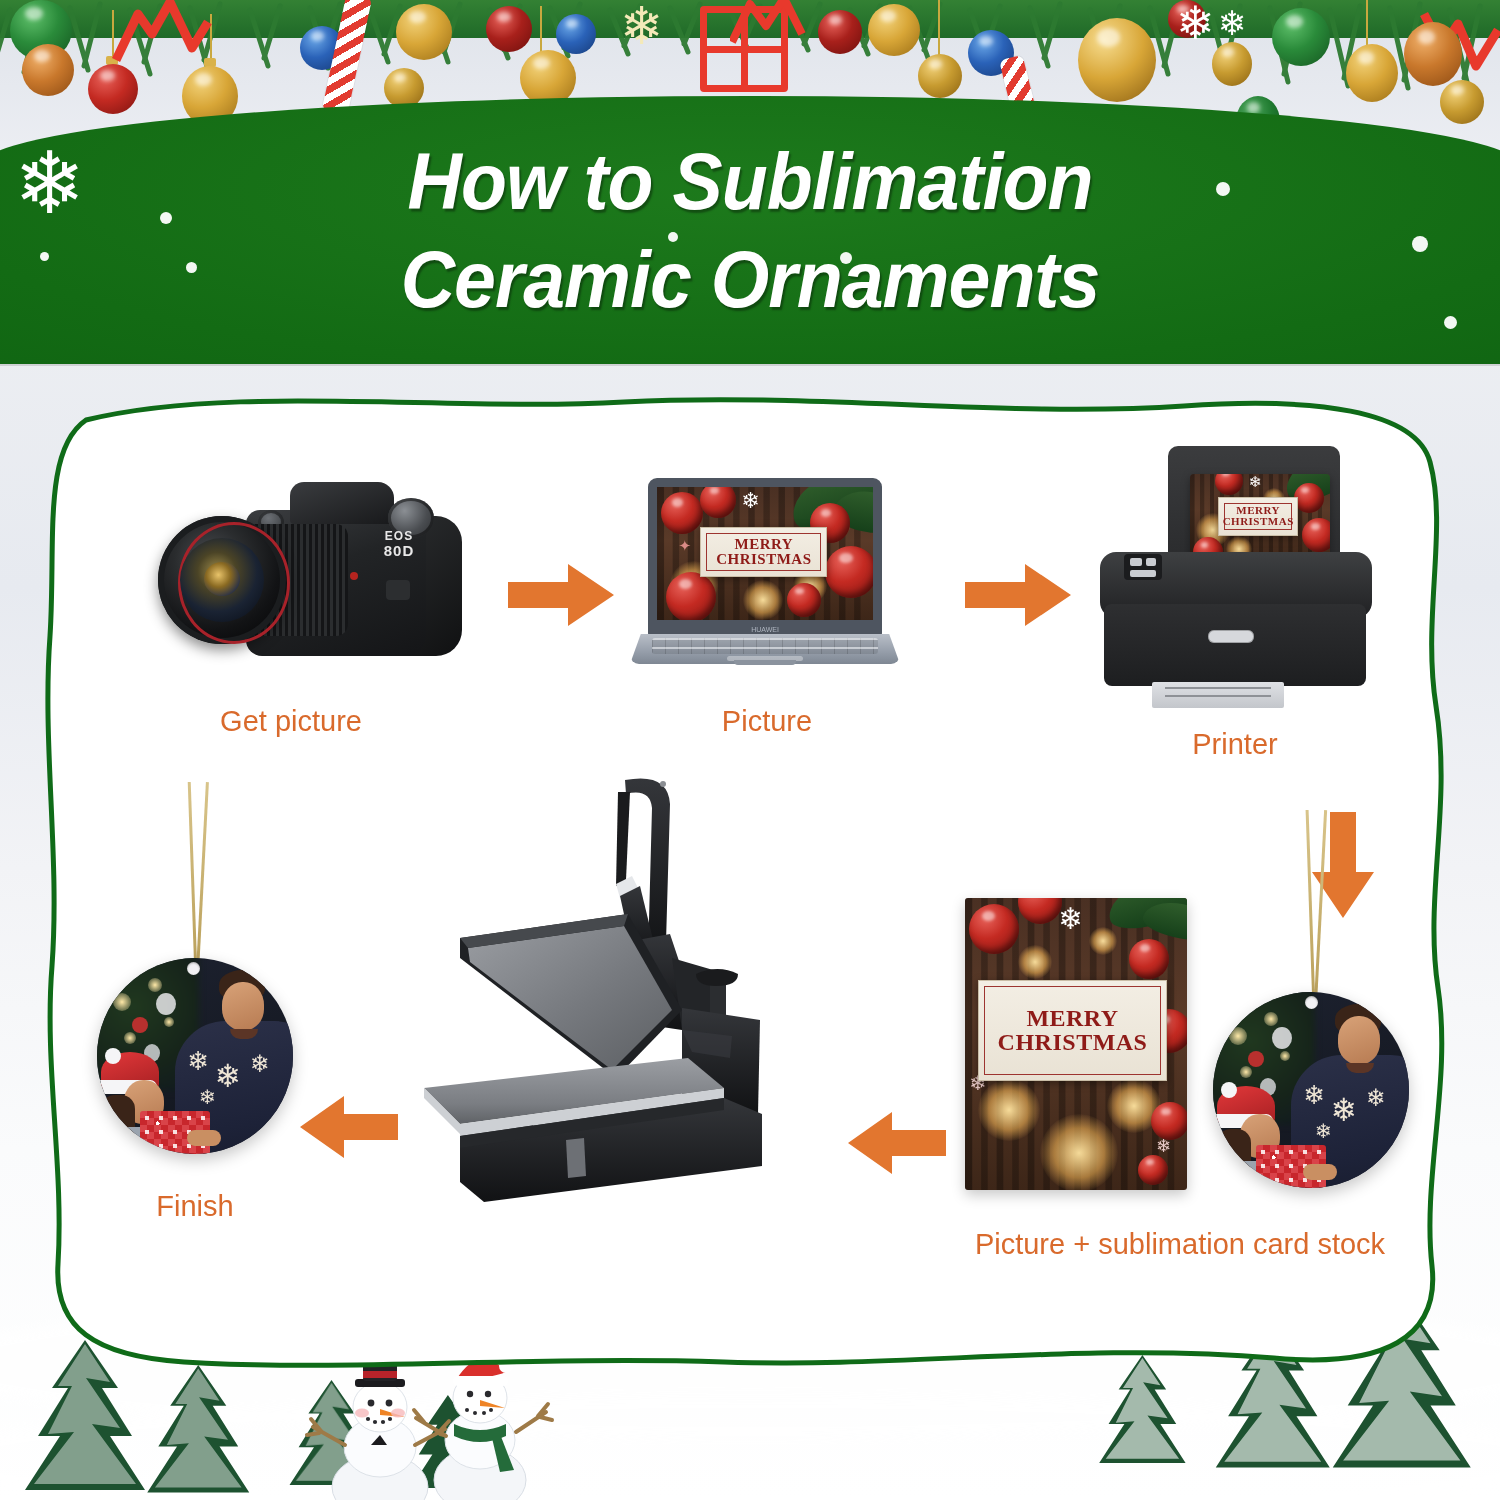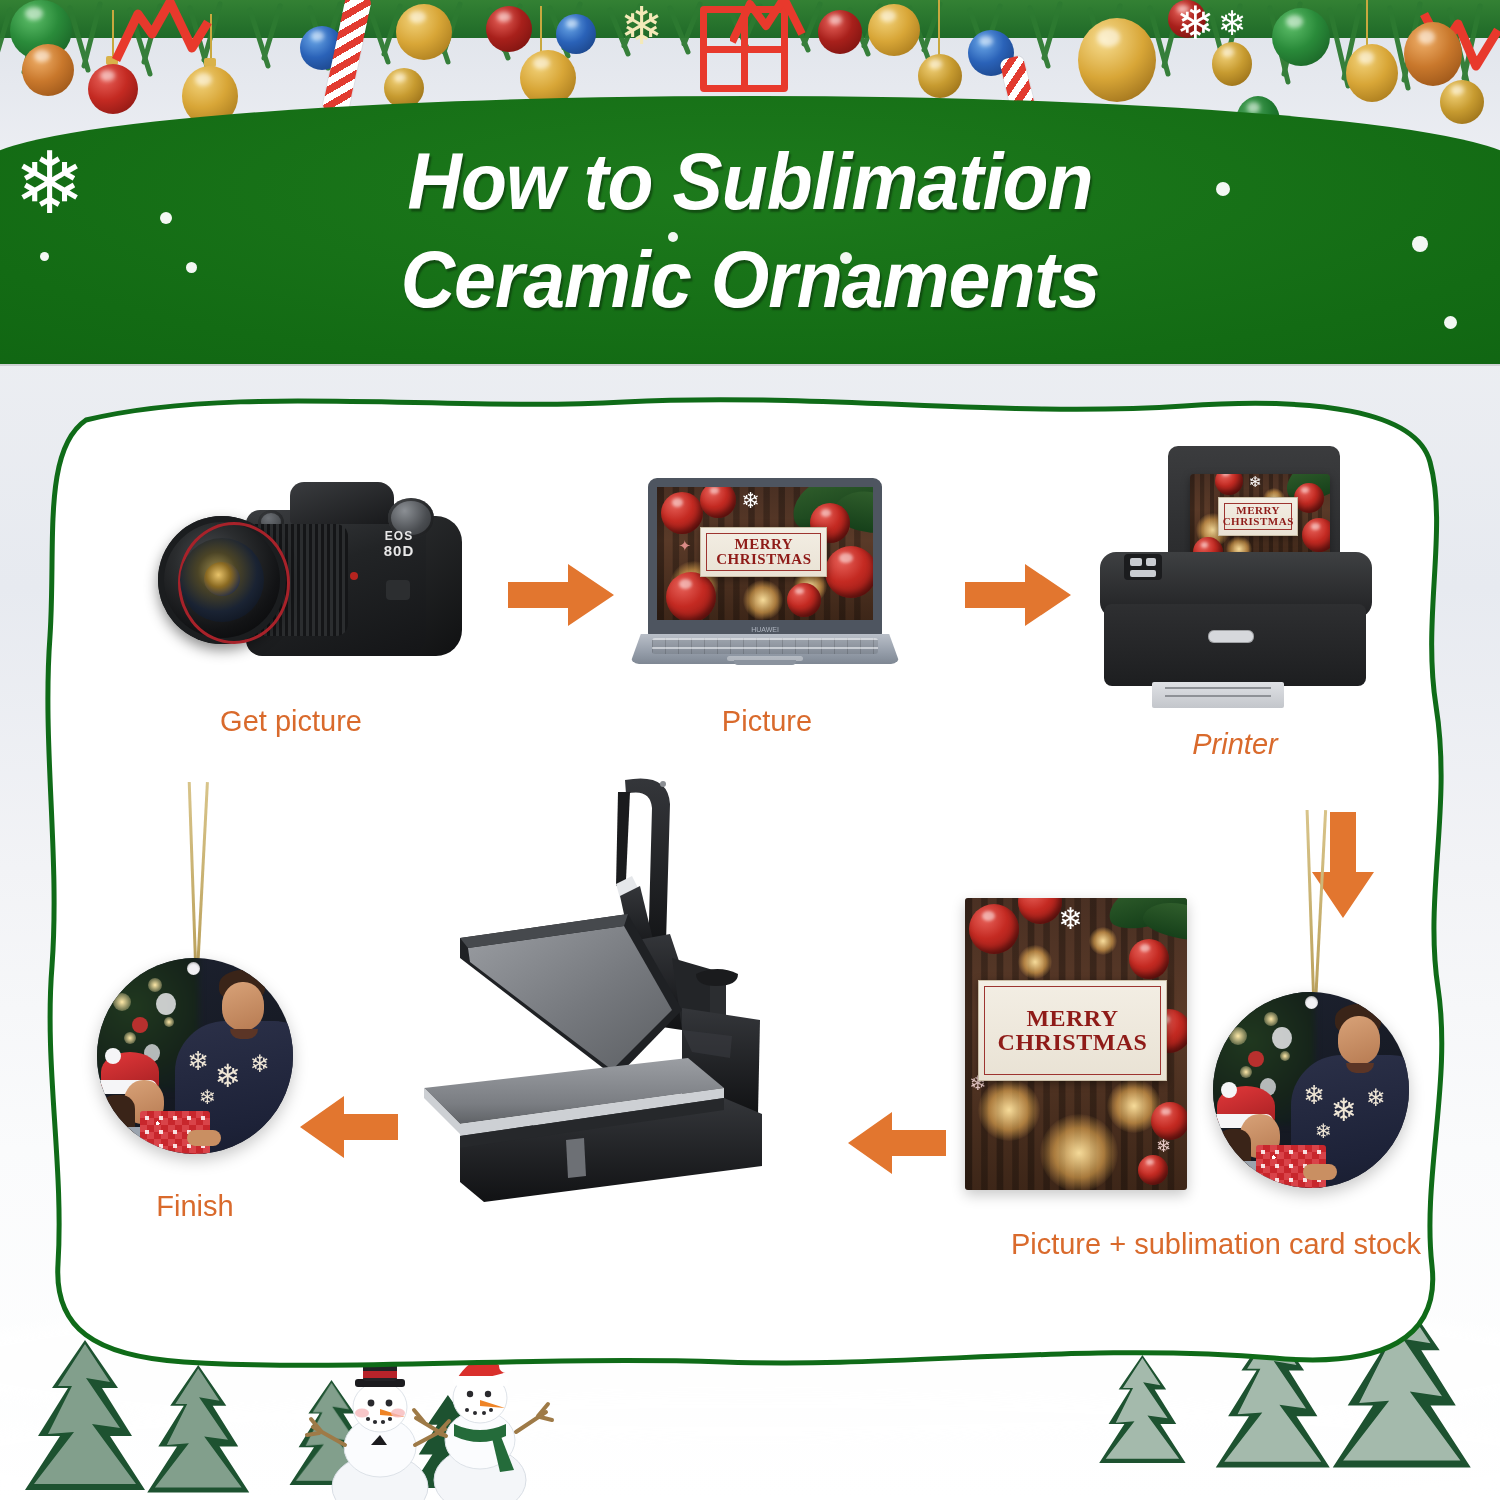--- a/index.html
+++ b/index.html
@@ -555,21 +555,21 @@
     </div>
     <div class="pr-top" style="left:10px;top:106px;width:272px;height:66px;"></div>
     <div class="pr-panel" style="left:34px;top:108px;width:38px;height:26px;"></div>
     <div class="pr-btn" style="left:40px;top:112px;width:12px;height:8px;"></div>
     <div class="pr-btn" style="left:56px;top:112px;width:10px;height:8px;"></div>
     <div class="pr-btn" style="left:40px;top:124px;width:26px;height:7px;"></div>
     <div class="pr-body" style="left:14px;top:158px;width:262px;height:82px;"></div>
     <div class="pr-slot" style="left:118px;top:184px;width:46px;height:13px;border-radius:6px;"></div>
     <div class="pr-tray" style="left:62px;top:236px;width:132px;height:26px;"></div>
   </div>
-  <div class="caption" style="left:1090px;top:728px;width:290px;font-style:italic;">Printer</div>
+  <div class="caption" style="left:1090px;top:728px;width:290px;">Printer</div>
 
   <svg class="arrow-d" style="left:1308px;top:812px;" width="70" height="110">
     <path d="M22 0 L48 0 L48 60 L66 60 L35 106 L4 60 L22 60 Z" fill="#e2762f"></path>
   </svg>
 
   <div class="orn" style="left:1205px;top:810px;width:230px;height:380px;">
     <div class="orn-cord" style="left:104px;top:0;height:196px;transform:rotate(-2deg);"></div>
     <div class="orn-cord" style="left:114px;top:0;height:196px;transform:rotate(3deg);"></div>
     <div class="orn-disc" style="left:8px;top:182px;width:196px;height:196px;">
       <div class="photo">
@@ -636,21 +636,21 @@
         <div class="plaque" style="left:6%;top:28%;width:84%;height:34%;">
           <div class="inner"></div>
           <div class="txt" style="font-size:24px;">
             <div>MERRY</div>
             <div>CHRISTMAS</div>
           </div>
         </div>
       </div>
     </div>
   </div>
-  <div class="caption" style="left:936px;top:1228px;width:560px;">Picture + sublimation card stock</div>
+  <div class="caption" style="left:900px;top:1228px;width:560px;">Picture + sublimation card stock</div>
 
   <svg class="arrow-l" style="left:848px;top:1110px;" width="100" height="66">
     <path d="M98 20 L44 20 L44 2 L0 33 L44 64 L44 46 L98 46 Z" fill="#e2762f"></path>
   </svg>
 
   <div class="hp" style="left:420px;top:762px;width:370px;height:440px;">
     <svg width="370" height="440" viewBox="0 0 370 440">
       <defs>
         <linearGradient id="plG" x1="0" y1="0" x2="1" y2="1">
           <stop offset="0%" stop-color="#9a9da2"></stop>

